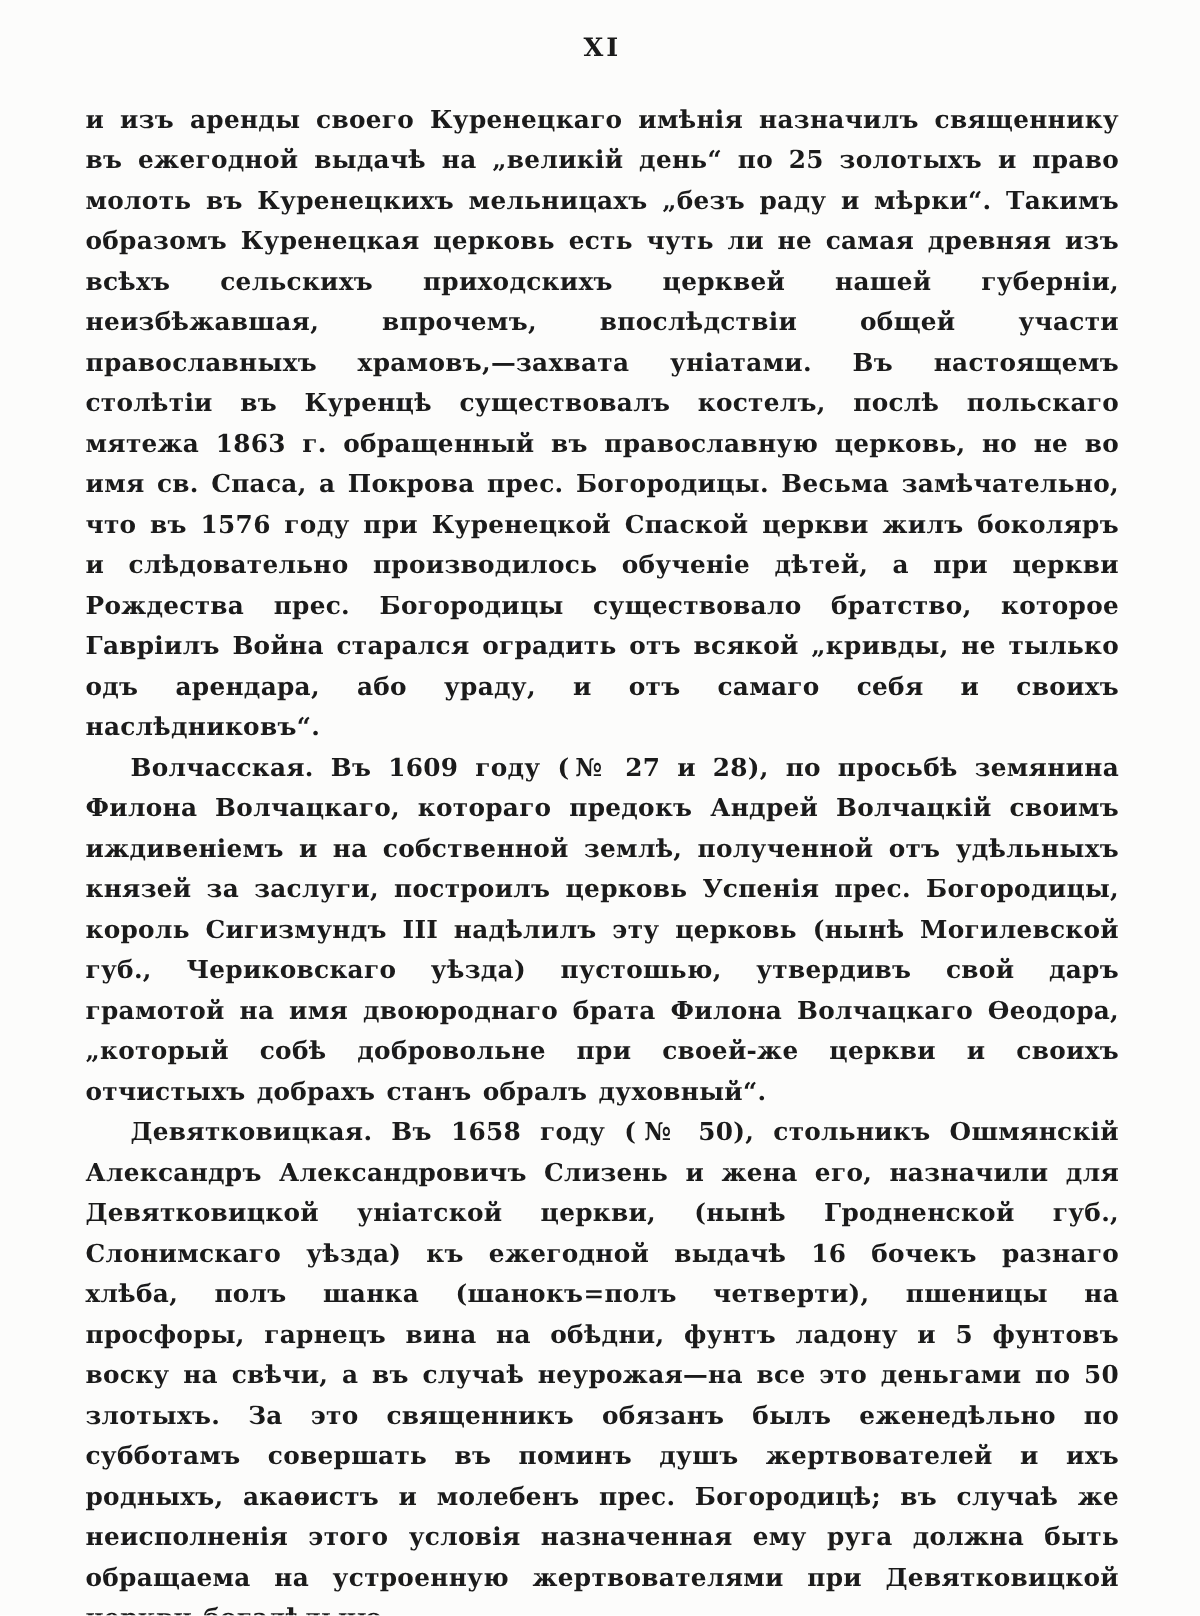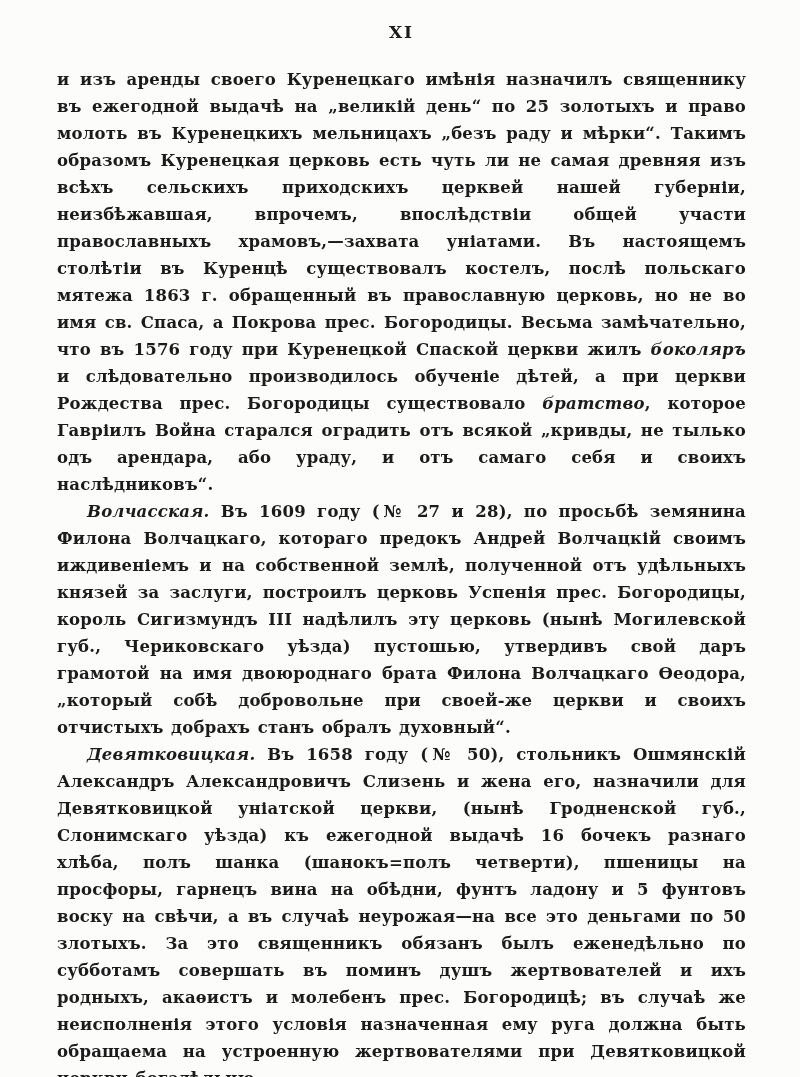--- a/index.html
+++ b/index.html
@@ -35,21 +35,20 @@
     word-spacing: 1.5px;
   }
   .text-block p {
     margin: 0;
     padding: 0;
   }
   .text-block p.indent {
     text-indent: 30px;
   }
   .text-block .em {
-    font-style: italic;
   }
 </style>
 </head>
 <body>
 
 <div class="page">
   <div class="page-number">XI</div>
   <div class="text-block">
       <p><span>и изъ аренды своего Куренецкаго имѣнія назначилъ священнику въ ежегодной выдачѣ на „великій день“ по 25 золотыхъ и право молоть въ Куренецкихъ мельницахъ „безъ раду и мѣрки“. Такимъ образомъ Куренецкая церковь есть чуть ли не самая древняя изъ всѣхъ сельскихъ приходскихъ церквей нашей губерніи, неизбѣжавшая, впрочемъ, впослѣдствіи общей участи православныхъ храмовъ,—захвата уніатами. Въ настоящемъ столѣтіи въ Куренцѣ существовалъ костелъ, послѣ польскаго мятежа 1863 г. обращенный въ православную церковь, но не во имя св. Спаса, а Покрова прес. Богородицы. Весьма замѣчательно, что въ 1576 году при Куренецкой Спаской церкви жилъ </span><span class="em">боколяръ</span><span> и слѣдовательно производилось обученіе дѣтей, а при церкви Рождества прес. Богородицы существовало </span><span class="em">братство</span><span>, которое Гавріилъ Война старался оградить отъ всякой „кривды, не тылько одъ арендара, або ураду, и отъ самаго себя и своихъ наслѣдниковъ“.</span></p>
       <p class="indent"><span class="em">Волчасская.</span><span> Въ 1609 году (№ 27 и 28), по просьбѣ земянина Филона Волчацкаго, котораго предокъ Андрей Волчацкій своимъ иждивеніемъ и на собственной землѣ, полученной отъ удѣльныхъ князей за заслуги, построилъ церковь Успенія прес. Богородицы, король Сигизмундъ III надѣлилъ эту церковь (нынѣ Могилевской губ., Чериковскаго уѣзда) пустошью, утвердивъ свой даръ грамотой на имя двоюроднаго брата Филона Волчацкаго Ѳеодора, „который собѣ добровольне при своей-же церкви и своихъ отчистыхъ добрахъ станъ обралъ духовный“.</span></p>

